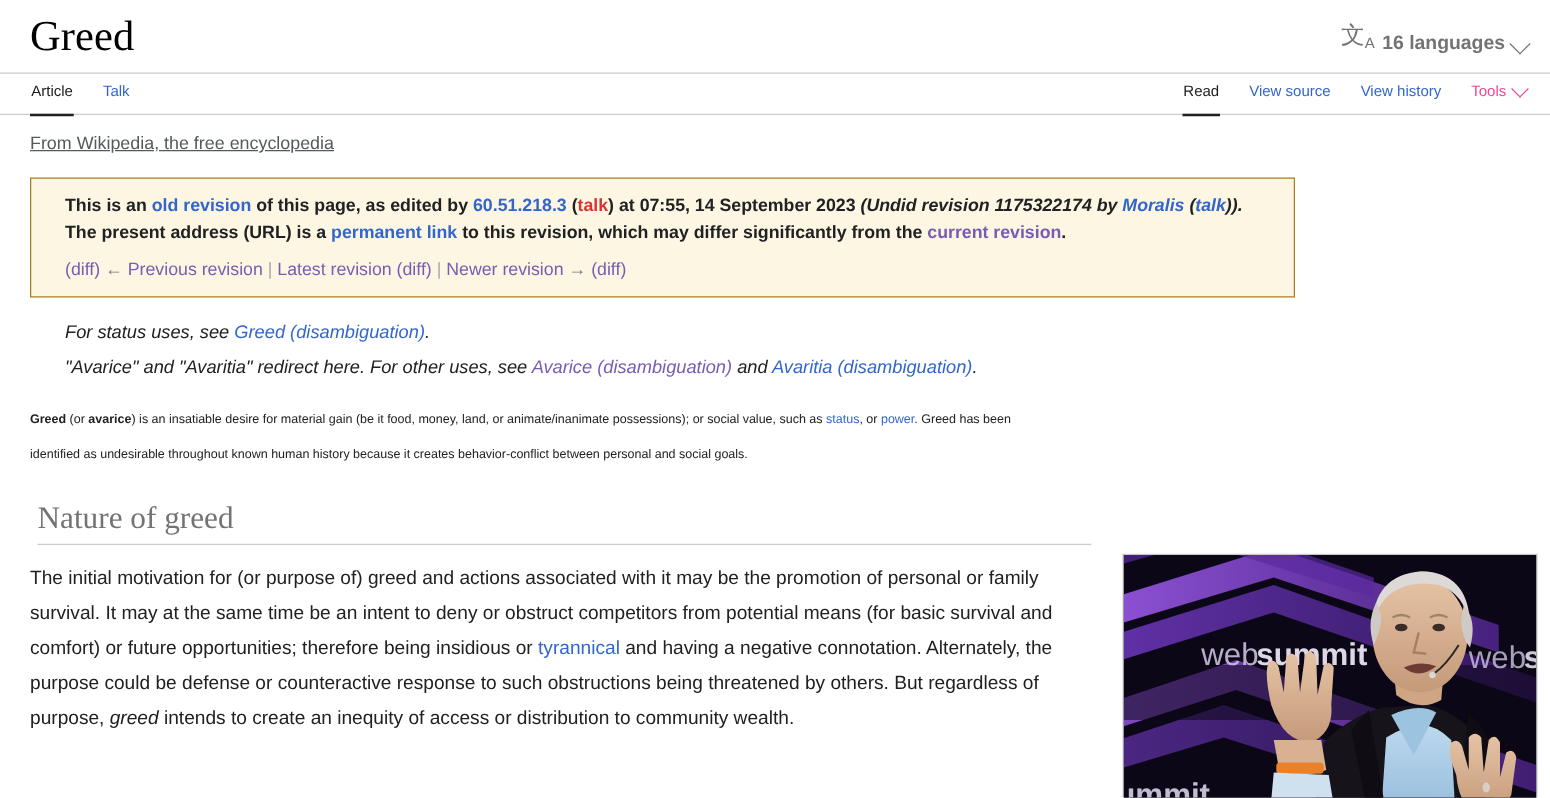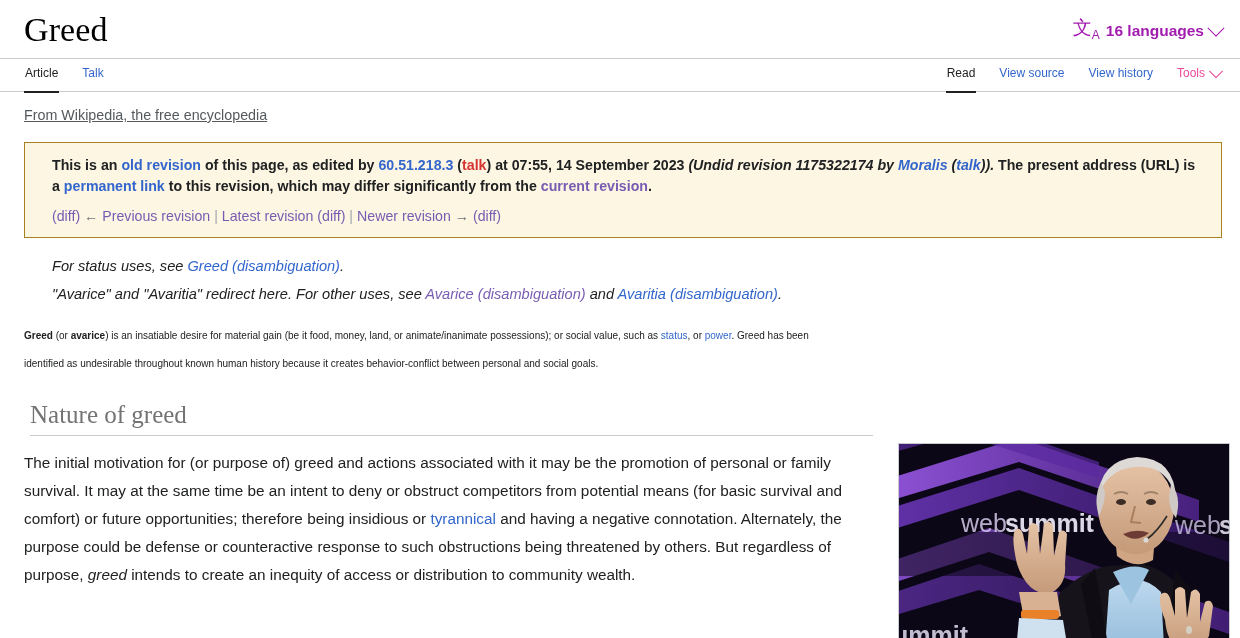--- a/index.html
+++ b/index.html
@@ -35,23 +35,23 @@
   .page-title {
     font-family: "Liberation Serif", serif;
     font-size: 34px;
     line-height: 40px;
     font-weight: 400;
     color: #000;
     letter-spacing: 0.1px;
   }
   .lang-button {
     display: flex;
-    align-items: center;
+    align-items: flex-end;
     gap: 6px;
-    color: #a21caf;
+    color: #737373;
     font-size: 15.5px;
     font-weight: bold;
     cursor: pointer;
     padding-bottom: 6px;
     white-space: nowrap;
   }
   .lang-glyph {
     font-size: 19px;
     line-height: 19px;
     font-weight: 400;
@@ -128,21 +128,21 @@
     text-decoration: underline;
   }
 
   
   .revision-banner {
     margin: 17px 0 0 0;
     border: 1px solid #a7801f;
     background: #fdf6e3;
     padding: 12px 16px 11px 27px;
     box-sizing: border-box;
-    width: 1198px;
+    width: 1012px;
   }
   .rev-main {
     font-size: 14.2px;
     line-height: 21px;
     font-weight: bold;
     color: #202122;
   }
   .rev-links {
     margin-top: 9px;
     font-size: 14.2px;

